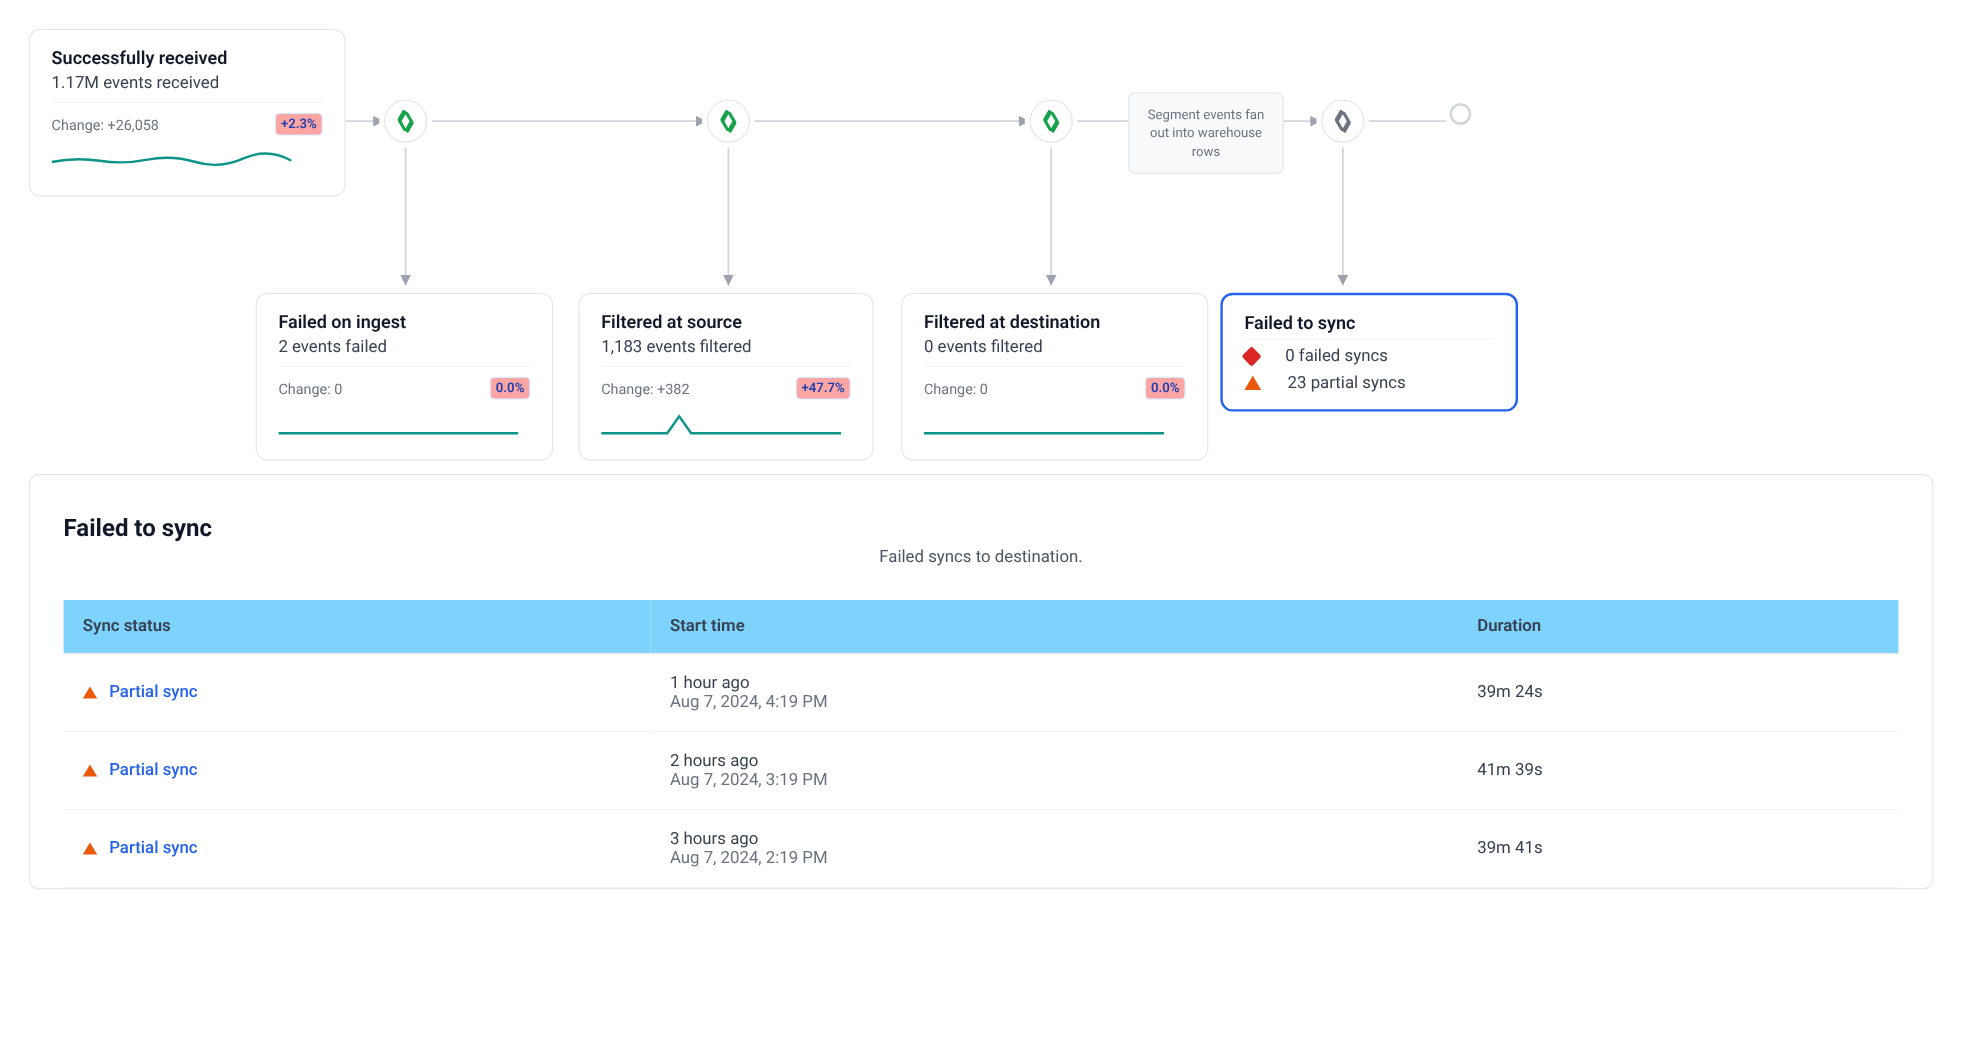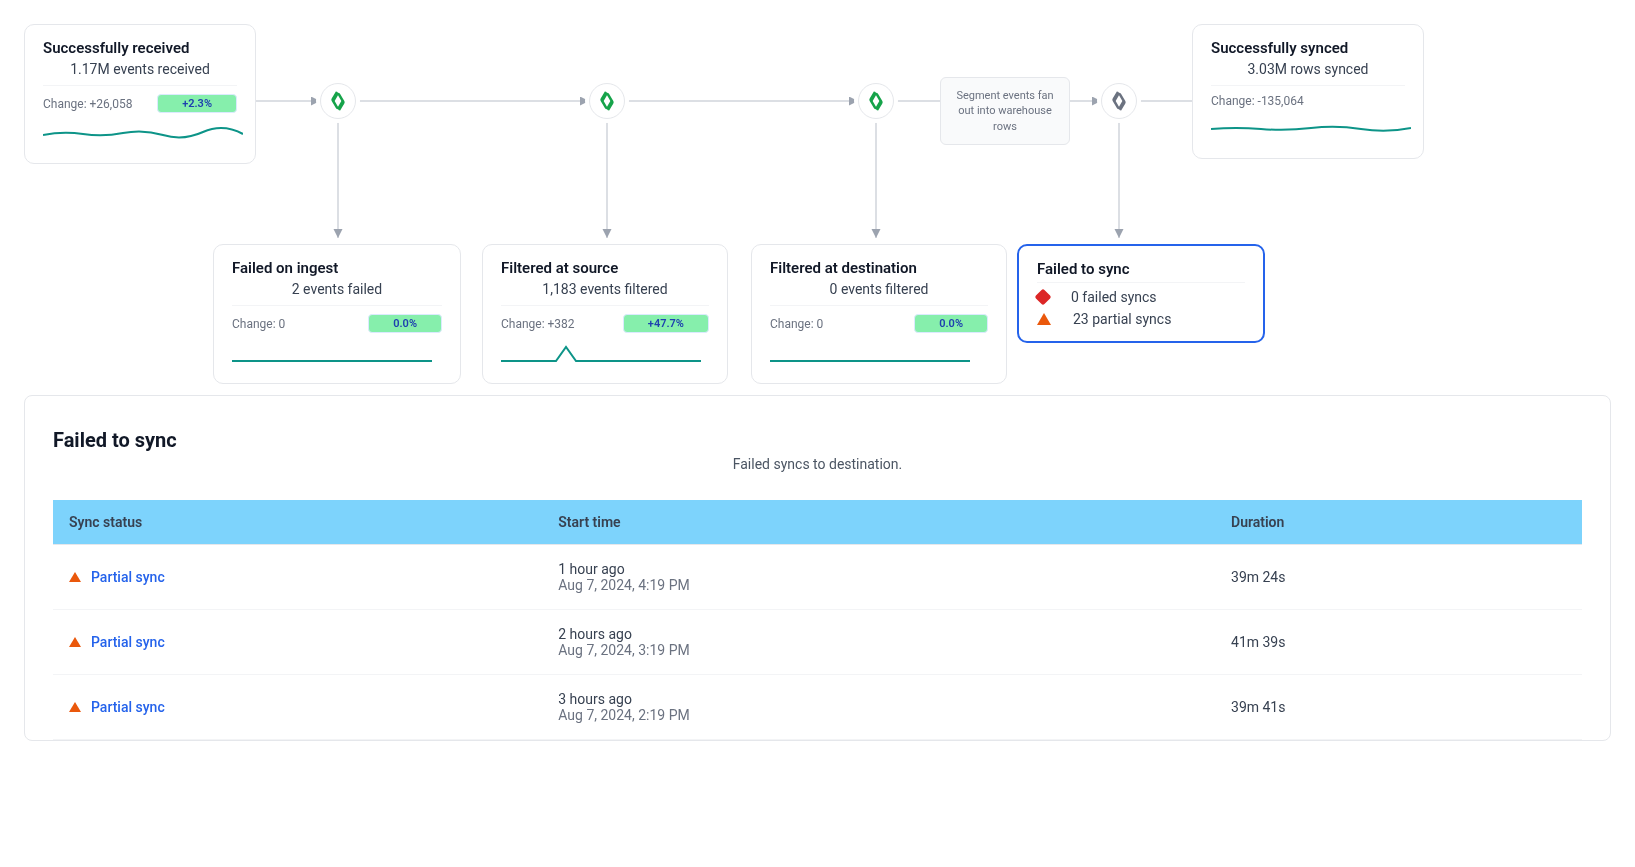--- a/index.html
+++ b/index.html
@@ -14,23 +14,23 @@
   .node { position: absolute; width: 36px; height: 36px; border-radius: 50%; background: #fff; border: 1px solid #e5e7eb; display: flex; align-items: center; justify-content: center; box-shadow: 0 0 0 4px #fff; }
   .node.grey svg path { fill: #6b7280; }
   .node svg { width: 20px; height: 20px; }
 
   
   .fanout-box { position: absolute; font-size: 11px; color: #6b7280; text-align: center; background: #f9fafb; border: 1px solid #e5e7eb; border-radius: 6px; padding: 10px 12px; width: 130px; line-height: 1.4; }
 
   
   .card { position: absolute; background: #fff; border: 1px solid #e5e7eb; border-radius: 10px; padding: 14px 18px 14px 18px; }
   .card .title { font-size: 15px; font-weight: 600; color: #111827; margin-bottom: 4px; }
-  .card .sub   { font-size: 14px; color: #374151; margin-bottom: 8px; text-align: center; }
+  .card .sub   { font-size: 14px; color: #374151; margin-bottom: 8px; }
   .card .change-row { display: flex; align-items: center; gap: 8px; font-size: 12px; color: #6b7280; border-top: 1px solid #f3f4f6; padding-top: 8px; }
-  .card .badge { margin-left: auto; font-size: 11px; font-weight: 600; color: #1e40af; background: #86efac; border: 1px solid #dbeafe; border-radius: 4px; padding: 2px 24px; white-space: nowrap; }
+  .card .badge { margin-left: auto; font-size: 11px; font-weight: 600; color: #1e40af; background: #fca5a5; border: 1px solid #dbeafe; border-radius: 4px; padding: 2px 4px; white-space: nowrap; }
   .card .spark { margin-top: 8px; height: 24px; }
   .card.selected { border: 2px solid #2563eb; }
   .card .sync-row { display: flex; align-items: center; gap: 22px; font-size: 14px; color: #374151; margin-top: 6px; }
   .card hr.sep { border: none; border-top: 1px solid #f3f4f6; margin: 4px 0 2px; }
   .diamond { width: 12px; height: 12px; transform: rotate(45deg); border-radius: 2px; background: #dc2626; }
   .tri { width: 0; height: 0; border-left: 7px solid transparent; border-right: 7px solid transparent; border-bottom: 12px solid #ea580c; }
 
   
   .radio { position: absolute; width: 18px; height: 18px; border-radius: 50%; border: 2px solid #d1d5db; background: #fff; }
   .radio.selected { border-color: #2563eb; }
@@ -90,43 +90,33 @@
   </div>
   <div class="node grey" style="left:1101px; top:83px;">
     <svg viewBox="0 0 24 24">
         <path d="M12 2a3 3 0 0 1 2.6 1.5l5 8.5a3 3 0 0 1 0 3l-5 8.5A3 3 0 0 1 12 22a3 3 0 0 1-2.6-1.5l-5-8.5a3 3 0 0 1 0-3l5-8.5A3 3 0 0 1 12 2Zm0 3L8 12l4 7 4-7-4-7Z"></path>
       </svg>
   </div>
 
   <div class="fanout-box" style="left:940px; top:77px;">Segment events fan out into warehouse rows</div>
 
   <div class="radio" style="left:40px; top:86px;"></div>
-  <div class="card" style="left:24px; top:24px; width:232px;">
+  <div class="card" style="left:24px; top:24px; width:264px;">
     <div class="title">Successfully received</div>
     <div class="sub">1.17M events received</div>
     <div class="change-row">
       <span>Change: +26,058</span>
       <span class="badge">+2.3%</span>
     </div>
     <svg class="spark" viewBox="0 0 200 24" preserveAspectRatio="none">
       <path d="M0 14 Q20 10 40 13 T80 12 T120 14 T160 11 T200 13" stroke="#0d9488" stroke-width="2" fill="none"></path>
     </svg>
   </div>
 
   <div class="radio" style="left:1208px; top:86px;"></div>
-  <div class="card" style="left:1192px; top:24px; width:232px;">
-    <div class="title">Successfully synced</div>
-    <div class="sub">3.03M rows synced</div>
-    <div class="change-row">
-      <span>Change: -135,064</span>
-    </div>
-    <svg class="spark" viewBox="0 0 200 24" preserveAspectRatio="none">
-      <path d="M0 13 Q25 11 50 13 T100 12 T150 13 T200 12" stroke="#0d9488" stroke-width="2" fill="none"></path>
-    </svg>
-  </div>
 
   <div class="radio" style="left:229px; top:306px;"></div>
   <div class="card" style="left:213px; top:244px; width:248px;">
     <div class="title">Failed on ingest</div>
     <div class="sub">2 events failed</div>
     <div class="change-row">
       <span>Change: 0</span>
       <span class="badge">0.0%</span>
     </div>
     <svg class="spark" viewBox="0 0 200 24" preserveAspectRatio="none">

